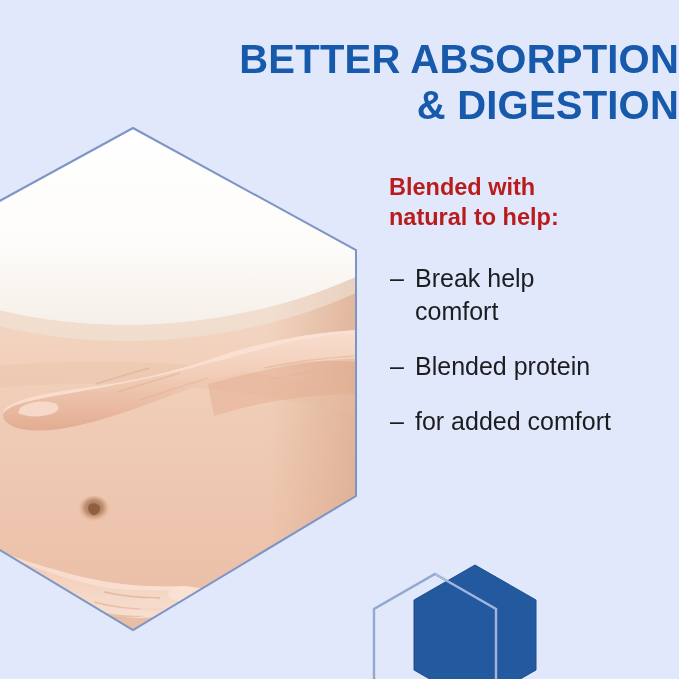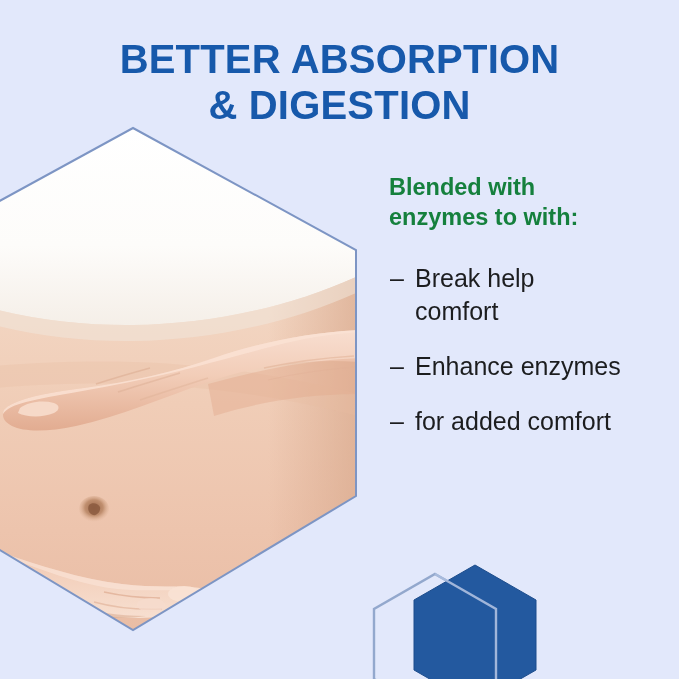--- a/index.html
+++ b/index.html
@@ -21,21 +21,21 @@
     background: #e2e8fb;
     overflow: hidden;
   }
 
   
   .title-block {
     position: absolute;
     left: 0;
     top: 36px;
     width: 679px;
-    text-align: center;
+    text-align: right;
     z-index: 5;
   }
   .title-line {
     display: block;
     font-family: "Liberation Sans", sans-serif;
     font-weight: bold;
     font-size: 40px;
     line-height: 46px;
     letter-spacing: 0.2px;
     color: #1759ab;
@@ -64,21 +64,21 @@
     left: 389px;
     top: 172px;
     width: 278px;
     z-index: 5;
   }
   .copy-head {
     font-family: "Liberation Sans", sans-serif;
     font-weight: bold;
     font-size: 23.5px;
     line-height: 30px;
-    color: #15803d;
+    color: #b91c1c;
     margin: 0 0 30px 0;
   }
   .copy-head .hl {
     display: block;
     white-space: nowrap;
   }
   .bullet-list {
     list-style: none;
     margin: 0;
     padding: 0;
@@ -266,35 +266,35 @@
 
   <div class="title-block">
     <span class="title-line">BETTER ABSORPTION</span>
     <span class="title-line">&amp; DIGESTION</span>
   </div>
 
   <div class="copy-col">
 
     <div class="copy-head">
       <span class="hl">Blended with</span>
-      <span class="hl">enzymes to with:</span>
+      <span class="hl">natural to help:</span>
     </div>
 
     <ul class="bullet-list">
       <li class="bullet-item">
         <span class="bullet-dash">–</span>
         <span class="bullet-text">
           <span class="bl">Break help</span>
           <span class="bl">comfort</span>
         </span>
       </li>
       <li class="bullet-item">
         <span class="bullet-dash">–</span>
         <span class="bullet-text">
-          <span class="bl">Enhance enzymes</span>
+          <span class="bl">Blended protein</span>
         </span>
       </li>
       <li class="bullet-item">
         <span class="bullet-dash">–</span>
         <span class="bullet-text">
           <span class="bl">for added comfort</span>
         </span>
       </li>
     </ul>
   </div>

